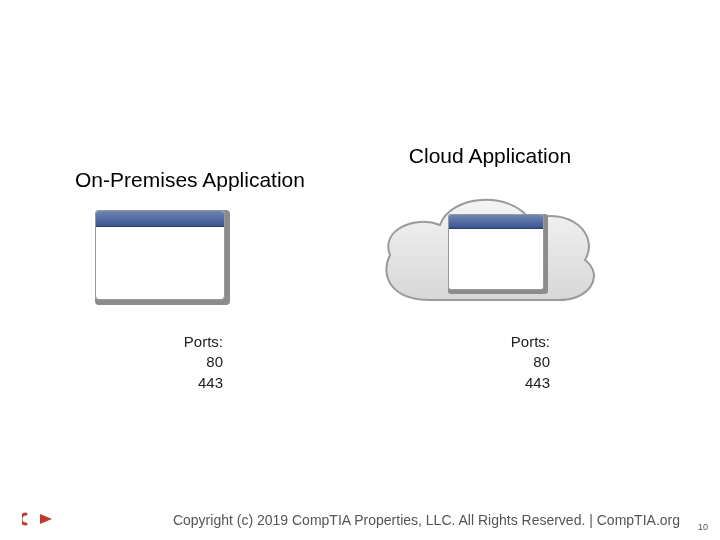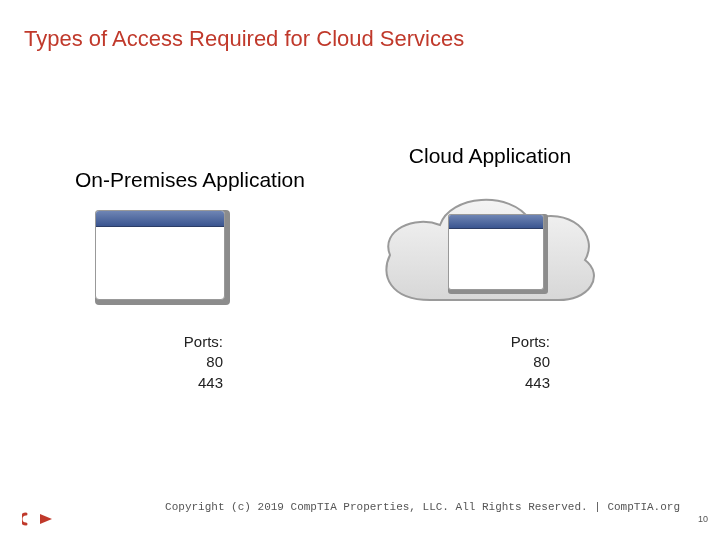--- a/index.html
+++ b/index.html
@@ -26,29 +26,28 @@
   .cloud-appwin .bar { height: 14px; width: 100%; background: linear-gradient(#6f85b4, #3a5590); border-bottom: 1px solid #2c3d66; }
 
   .ports { position: absolute; width: 120px; text-align: right; font-size: 15px; line-height: 1.35; }
   .ports.left { left: 103px; top: 332px; }
   .ports.right { left: 430px; top: 332px; }
   .ports .label { display: block; }
   .ports .val { display: block; }
 
   .footer { position: absolute; left: 0; bottom: 8px; width: 720px; height: 20px; }
   .logo { position: absolute; left: 22px; bottom: 2px; }
-  .copyright { position: absolute; right: 40px; bottom: 19px; font-size: 11px; color: #555; font-family: Liberation Mono, monospace; }
-  .pagenum { position: absolute; right: 12px; bottom: 8px; font-size: 9px; color: #555; }
+  .copyright { position: absolute; right: 40px; bottom: 4px; font-size: 14px; color: #555; }
+  .pagenum { position: absolute; right: 12px; bottom: 0; font-size: 9px; color: #555; }
 </style>
 </head>
 <body>
 
 <div class="slide">
 
-  <div class="title" style="color: rgb(192, 57, 43);">Types of Access Required for Cloud Services</div>
 
   <div class="col left">
     <div class="col-title">On-Premises Application</div>
   </div>
 
   <div class="col right">
     <div class="col-title">Cloud Application</div>
   </div>
 
   <div class="appwin-wrap">

